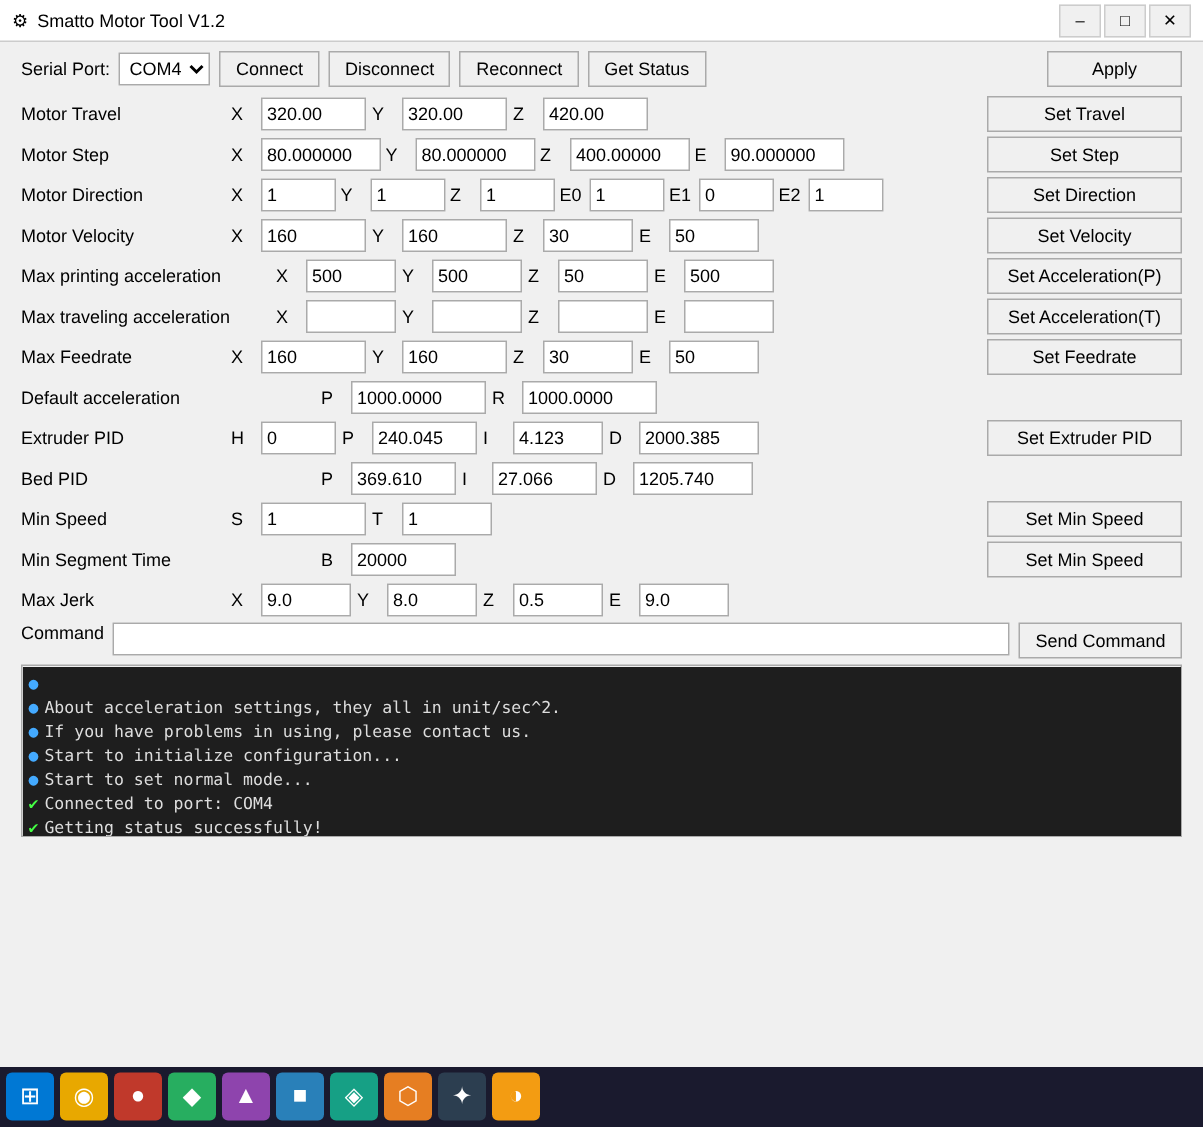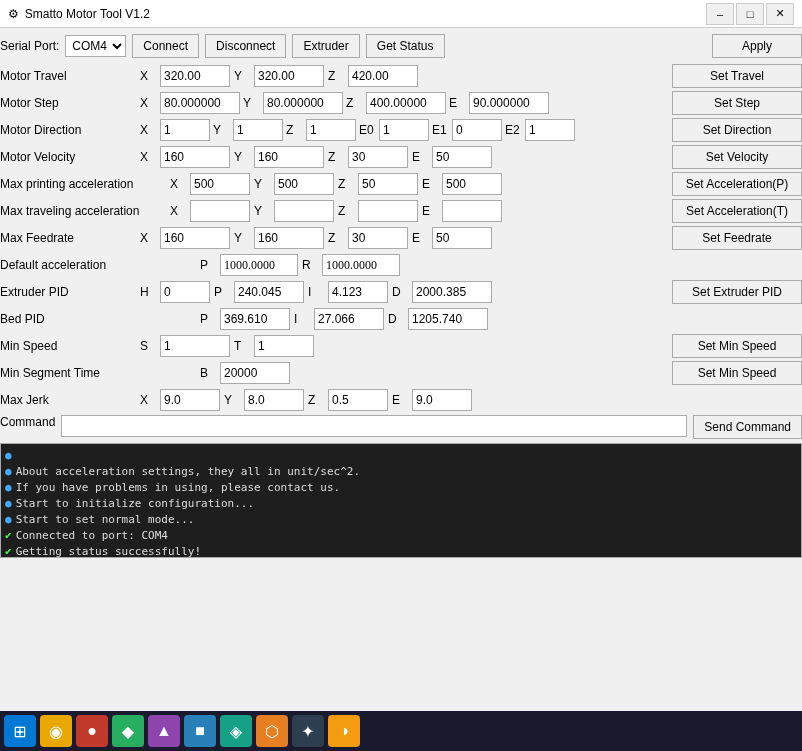--- a/index.html
+++ b/index.html
@@ -36,21 +36,21 @@
       border: 1px solid #ccc;
       background: #f0f0f0;
       cursor: pointer;
       font-size: 11px;
       display: flex;
       align-items: center;
       justify-content: center;
     }
     .main-area {
       background: #f0f0f0;
-      padding: 6px 0;
+      padding: 6px 14px;
     }
     .top-bar {
       display: flex;
       align-items: center;
       gap: 6px;
       margin-bottom: 6px;
     }
     .label { font-size: 12px; }
     select {
       height: 22px;
@@ -83,21 +83,21 @@
       font-size: 12px;
       flex-shrink: 0;
     }
     input[type="text"] {
       height: 22px;
       font-size: 12px;
       border: 1px solid #aaa;
       background: white;
       padding: 0 3px;
     }
-    .field-w90 { width: 78px; font-family: Liberation Serif, serif; }
+    .field-w90 { width: 90px; }
     .field-w80 { width: 80px; }
     .field-w70 { width: 70px; }
     .field-w60 { width: 60px; }
     .field-w50 { width: 50px; }
     .right-btn {
       margin-left: auto;
       min-width: 130px;
     }
     .console-area {
       margin-top: 4px;
@@ -170,21 +170,21 @@
 
 <div class="main-area">
 
   <div class="top-bar">
     <span class="label">Serial Port:</span>
     <select>
       <option>COM4</option>
     </select>
     <button>Connect</button>
     <button>Disconnect</button>
-    <button>Extruder</button>
+    <button>Reconnect</button>
     <button>Get Status</button>
     <button class="apply-btn">Apply</button>
   </div>
 
   <div class="row">
     <span class="row-label">Motor Travel</span>
     <span class="small-lbl">X</span>
     <input type="text" class="field-w70" value="320.00" style="">
     <span class="small-lbl" style="margin-left:4px">Y</span>
     <input type="text" class="field-w70" value="320.00" style="">

